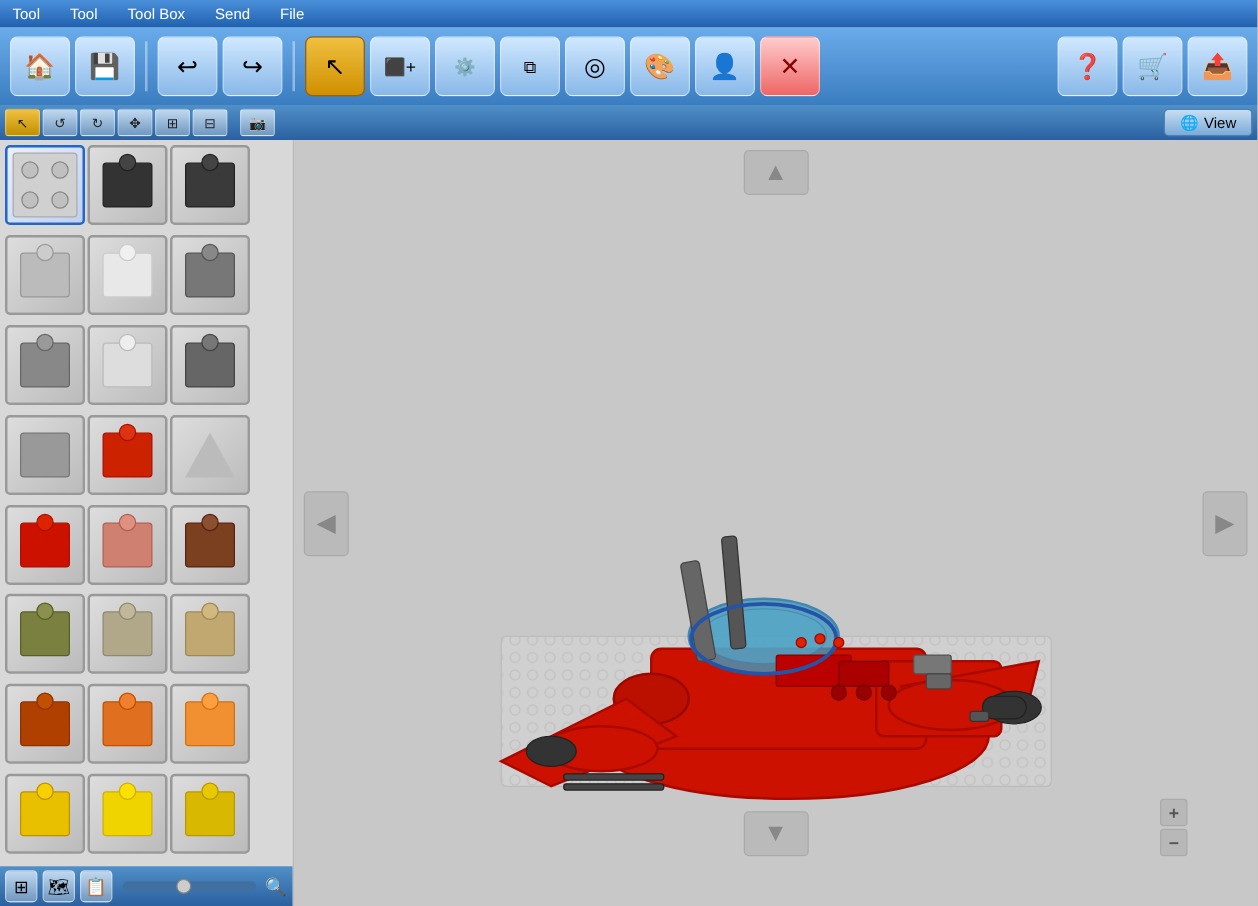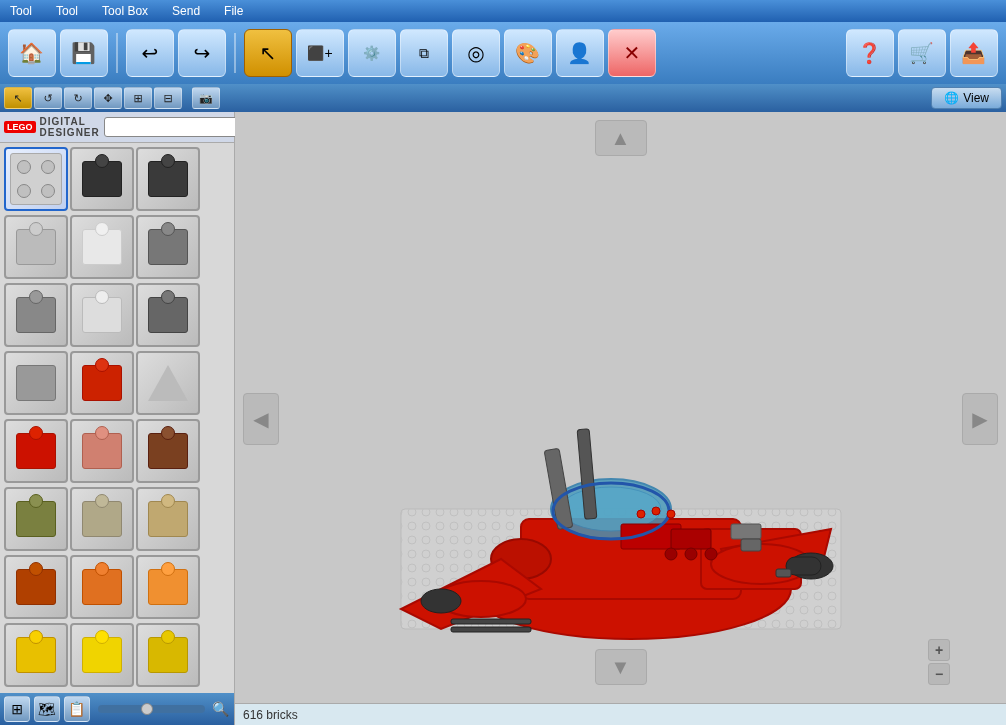--- a/index.html
+++ b/index.html
@@ -332,26 +332,20 @@
     <span>🌐</span>
     <span>View</span>
   </div>
 </div>
 
 <div id="main">
 
   <div id="left-panel">
 
 
-    <div id="search-bar">
-      <span class="lego-logo">LEGO</span>
-      <span id="brand-label">DIGITAL DESIGNER</span>
-      <input id="search-input" type="text" style="">
-      <div class="collapse-btn" style="width:16px;height:16px;background:#aaa;border:1px solid #888;cursor:pointer;display:flex;align-items:center;justify-content:center;font-size:10px">◀</div>
-    </div>
 
     <div id="brick-grid">
 
       <div class="brick-item selected">
         <div style="width:52px;height:52px;background:#d0d0d0;border-radius:3px;position:relative;border:1px solid #aaa;">
           <div style="width:14px;height:14px;background:#c0c0c0;border-radius:50%;position:absolute;top:6px;left:6px;border:1px solid #888"></div>
           <div style="width:14px;height:14px;background:#c0c0c0;border-radius:50%;position:absolute;top:6px;right:6px;border:1px solid #888"></div>
           <div style="width:14px;height:14px;background:#c0c0c0;border-radius:50%;position:absolute;bottom:6px;left:6px;border:1px solid #888"></div>
           <div style="width:14px;height:14px;background:#c0c0c0;border-radius:50%;position:absolute;bottom:6px;right:6px;border:1px solid #888"></div>
         </div>
@@ -564,18 +558,15 @@
 
     <div class="nav-arrow down">
       <span>▼</span>
     </div>
 
     <div class="zoom-controls">
       <div class="zoom-btn">+</div>
       <div class="zoom-btn">−</div>
     </div>
 
-    <div id="status-bar" style="position:absolute;bottom:0;left:0;right:0;background:#d8e8f0;border-top:1px solid #aaa;height:22px;display:flex;align-items:center;padding:0 8px;font-size:12px;color:#333;">
-      <span>616 bricks</span>
-    </div>
   </div>
 
 </div>
 
 </body></html>

